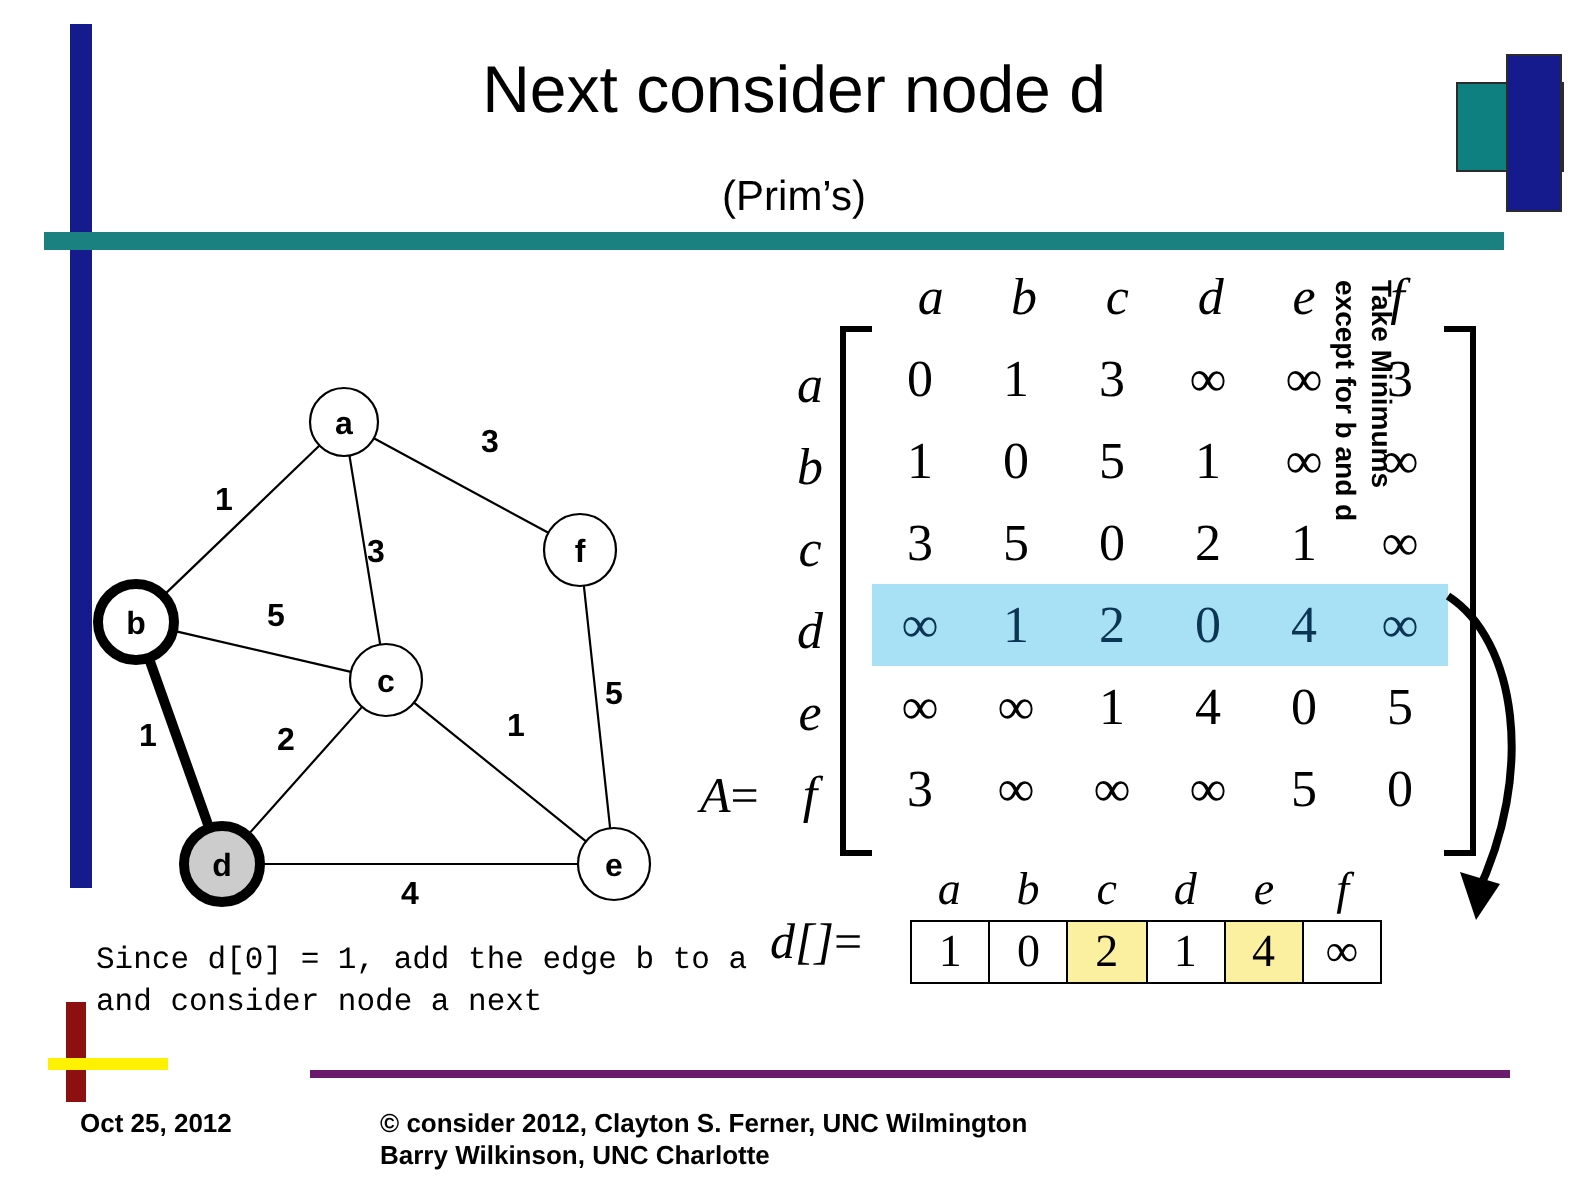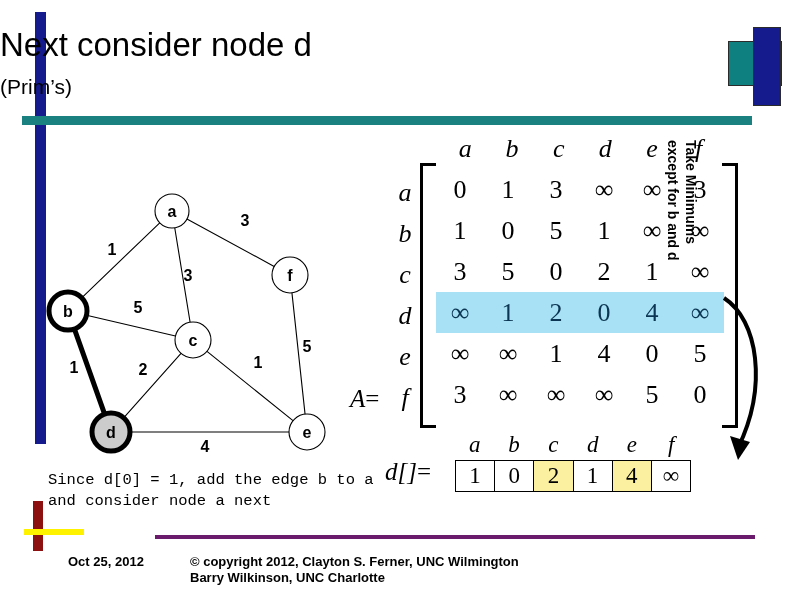--- a/index.html
+++ b/index.html
@@ -66,32 +66,33 @@
     left: 155px; top: 535px;
     width: 600px; height: 4px;
     background: #6B1B6B;
   }
 
   
   #title-block {
     position: absolute;
     left: 0px; top: 26px;
     width: 794px;
+    text-align: center;
   }
   #title-main {
     font-size: 33px;
     font-weight: 400;
     letter-spacing: 0px;
     line-height: 38px;
   }
   #title-sub {
     font-size: 21px;
     font-weight: 400;
     line-height: 26px;
-    margin-top: 10px;
+    margin-top: 22px;
   }
 
   
   #graph-svg {
     position: absolute;
     left: 30px; top: 180px;
     width: 350px; height: 290px;
   }
 
   
@@ -238,21 +239,21 @@
     left: 48px; top: 470px;
     width: 330px;
     font-size: 15.5px;
     line-height: 21px;
     font-family: Liberation Mono, monospace;
   }
 
   
   #footer-date {
     position: absolute;
-    left: 68px; top: 554px;
+    left: 40px; top: 554px;
     font-size: 13px;
     font-weight: 700;
   }
   #footer-copy {
     position: absolute;
     left: 190px; top: 554px;
     font-size: 13px;
     font-weight: 700;
     line-height: 16px;
     white-space: pre-line;
@@ -416,16 +417,16 @@
       <div>except for b and d</div>
     </div>
   <svg id="side-arrow" viewBox="0 0 82 180">
     <path d="M 12 8 C 46 30, 56 96, 26 158" stroke="#000" stroke-width="4" fill="none"></path>
     <path d="M 26 170 L 18 146 L 38 152 Z" fill="#000"></path>
   </svg>
 
   <div id="body-text">Since d[0] = 1, add the edge b to a and consider node a next</div>
 
   <div id="footer-date">Oct 25, 2012</div>
-  <div id="footer-copy">© copyright 2012, Clayton S. Ferner, UNC Wilmington
+  <div id="footer-copy">© consider 2012, Clayton S. Ferner, UNC Wilmington
 Barry Wilkinson, UNC Charlotte</div>
 
 </div>
 
 </body></html>

